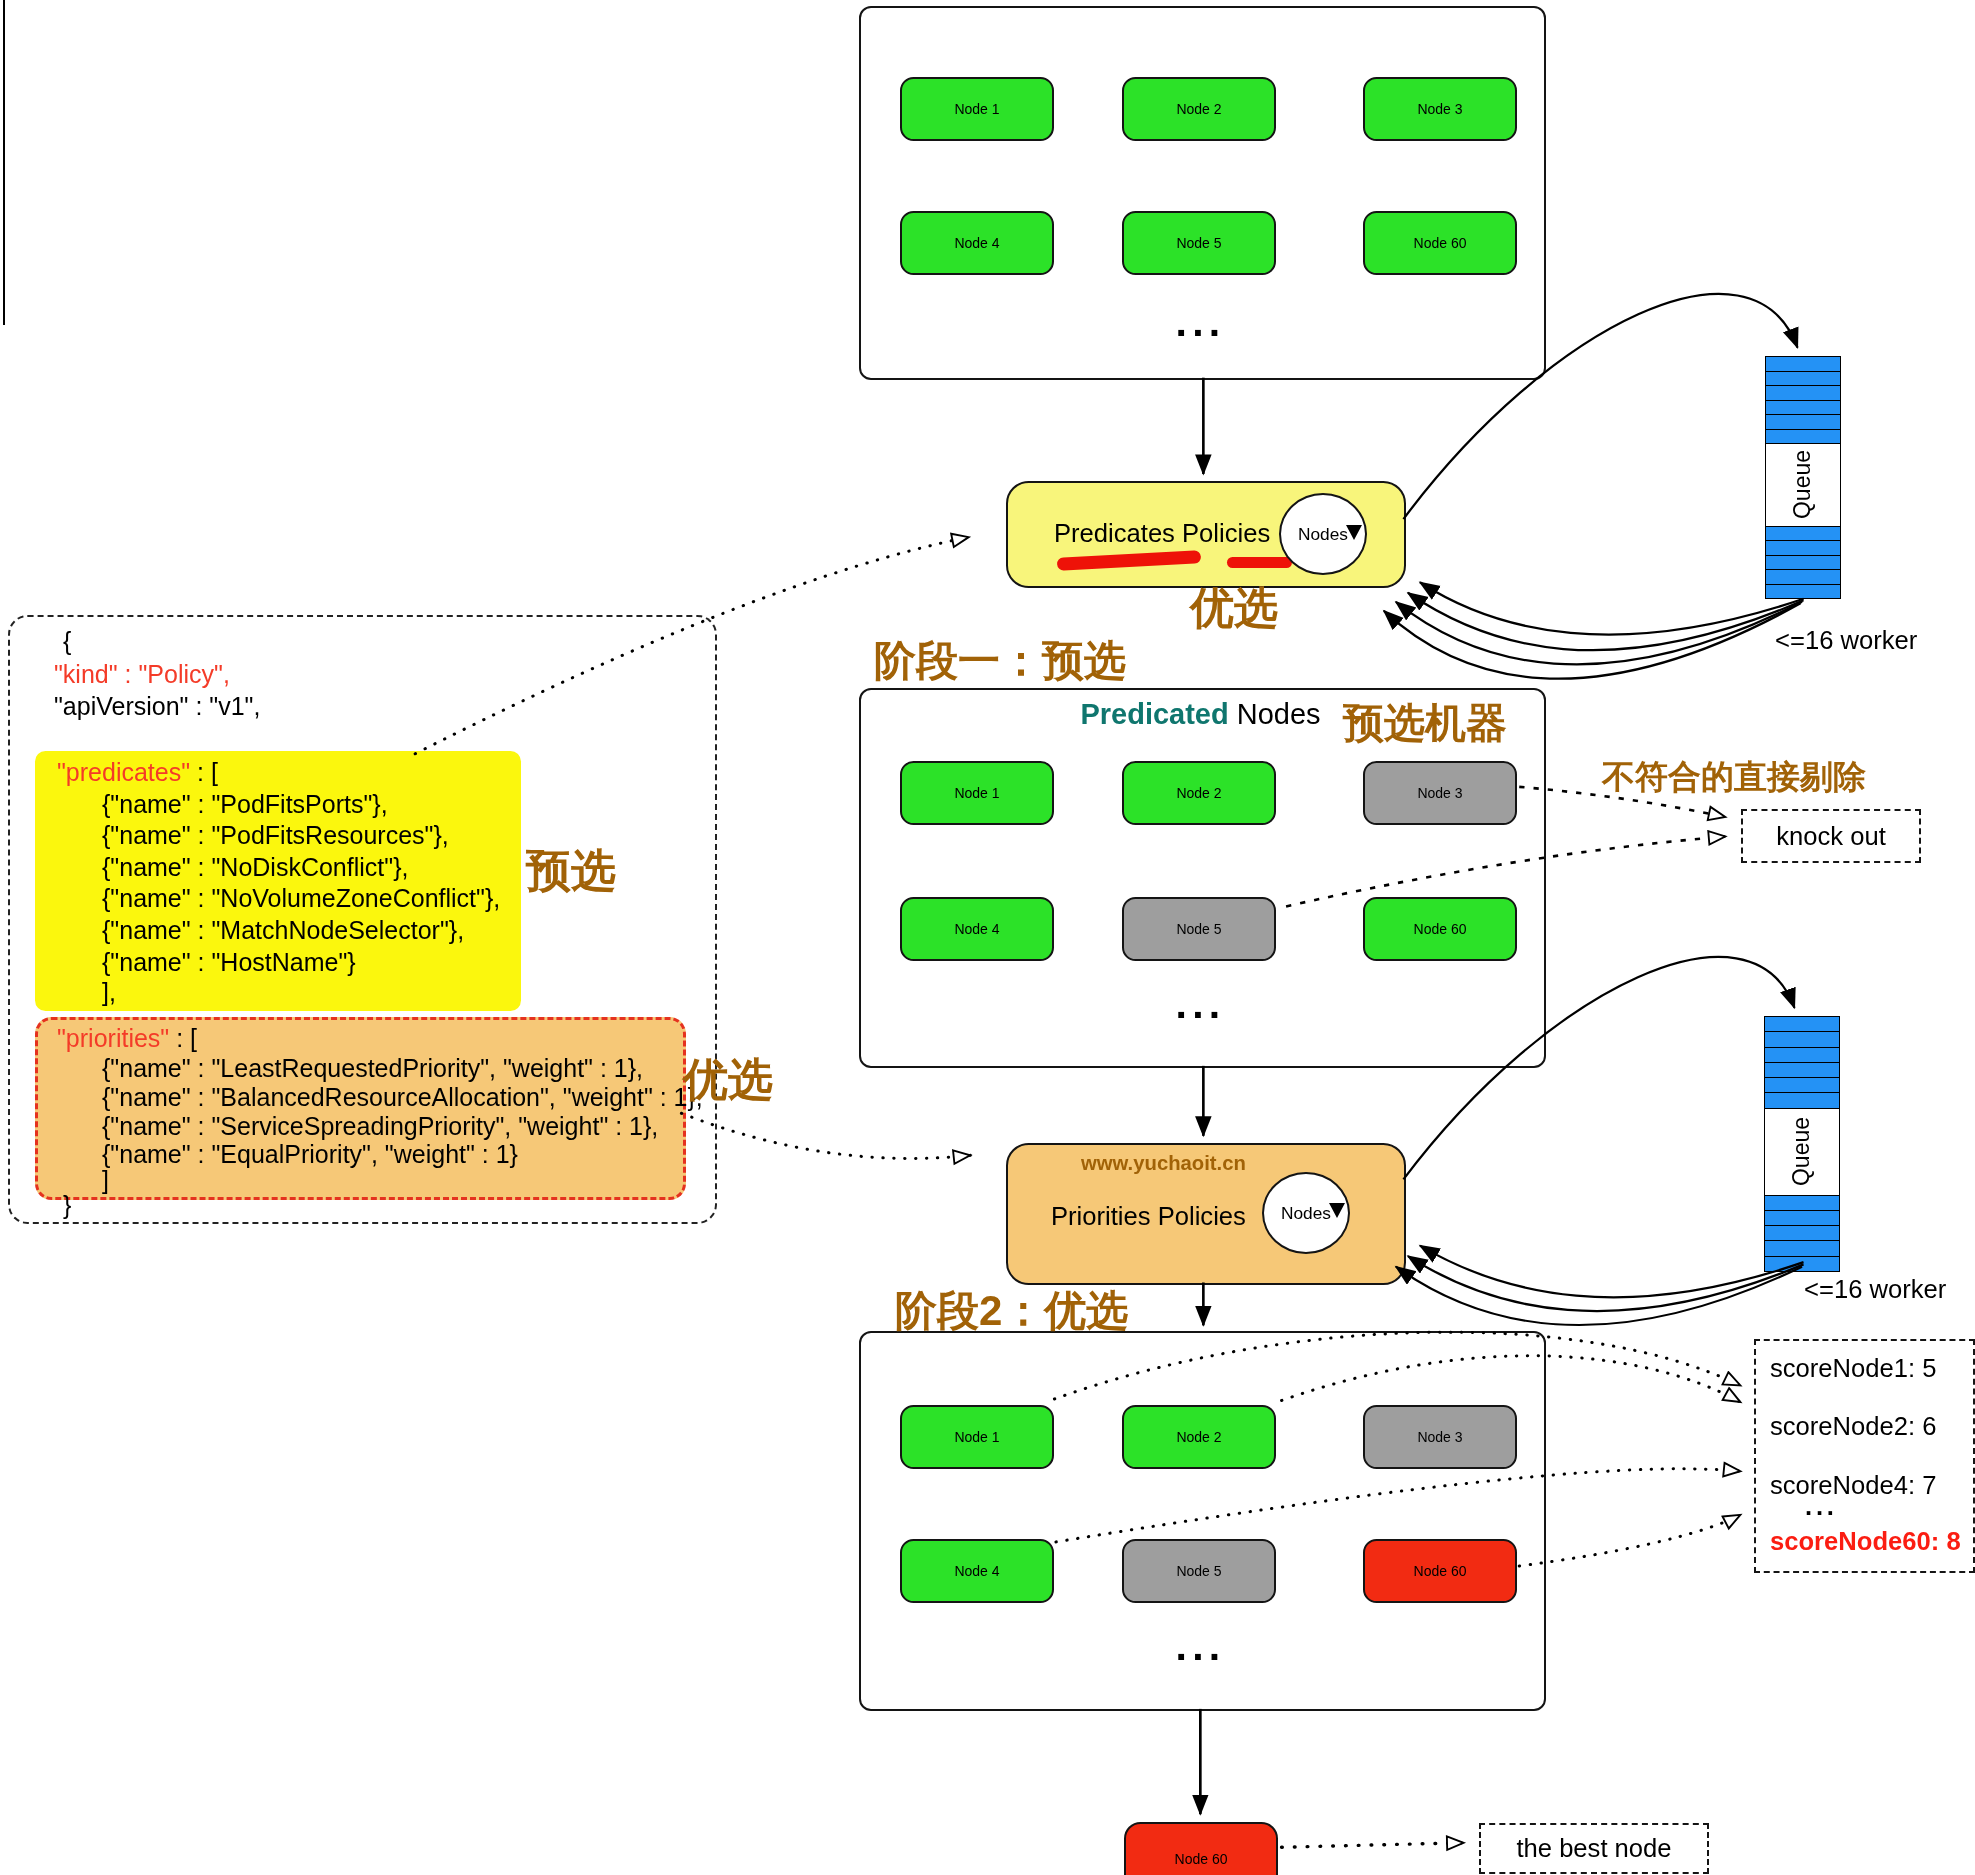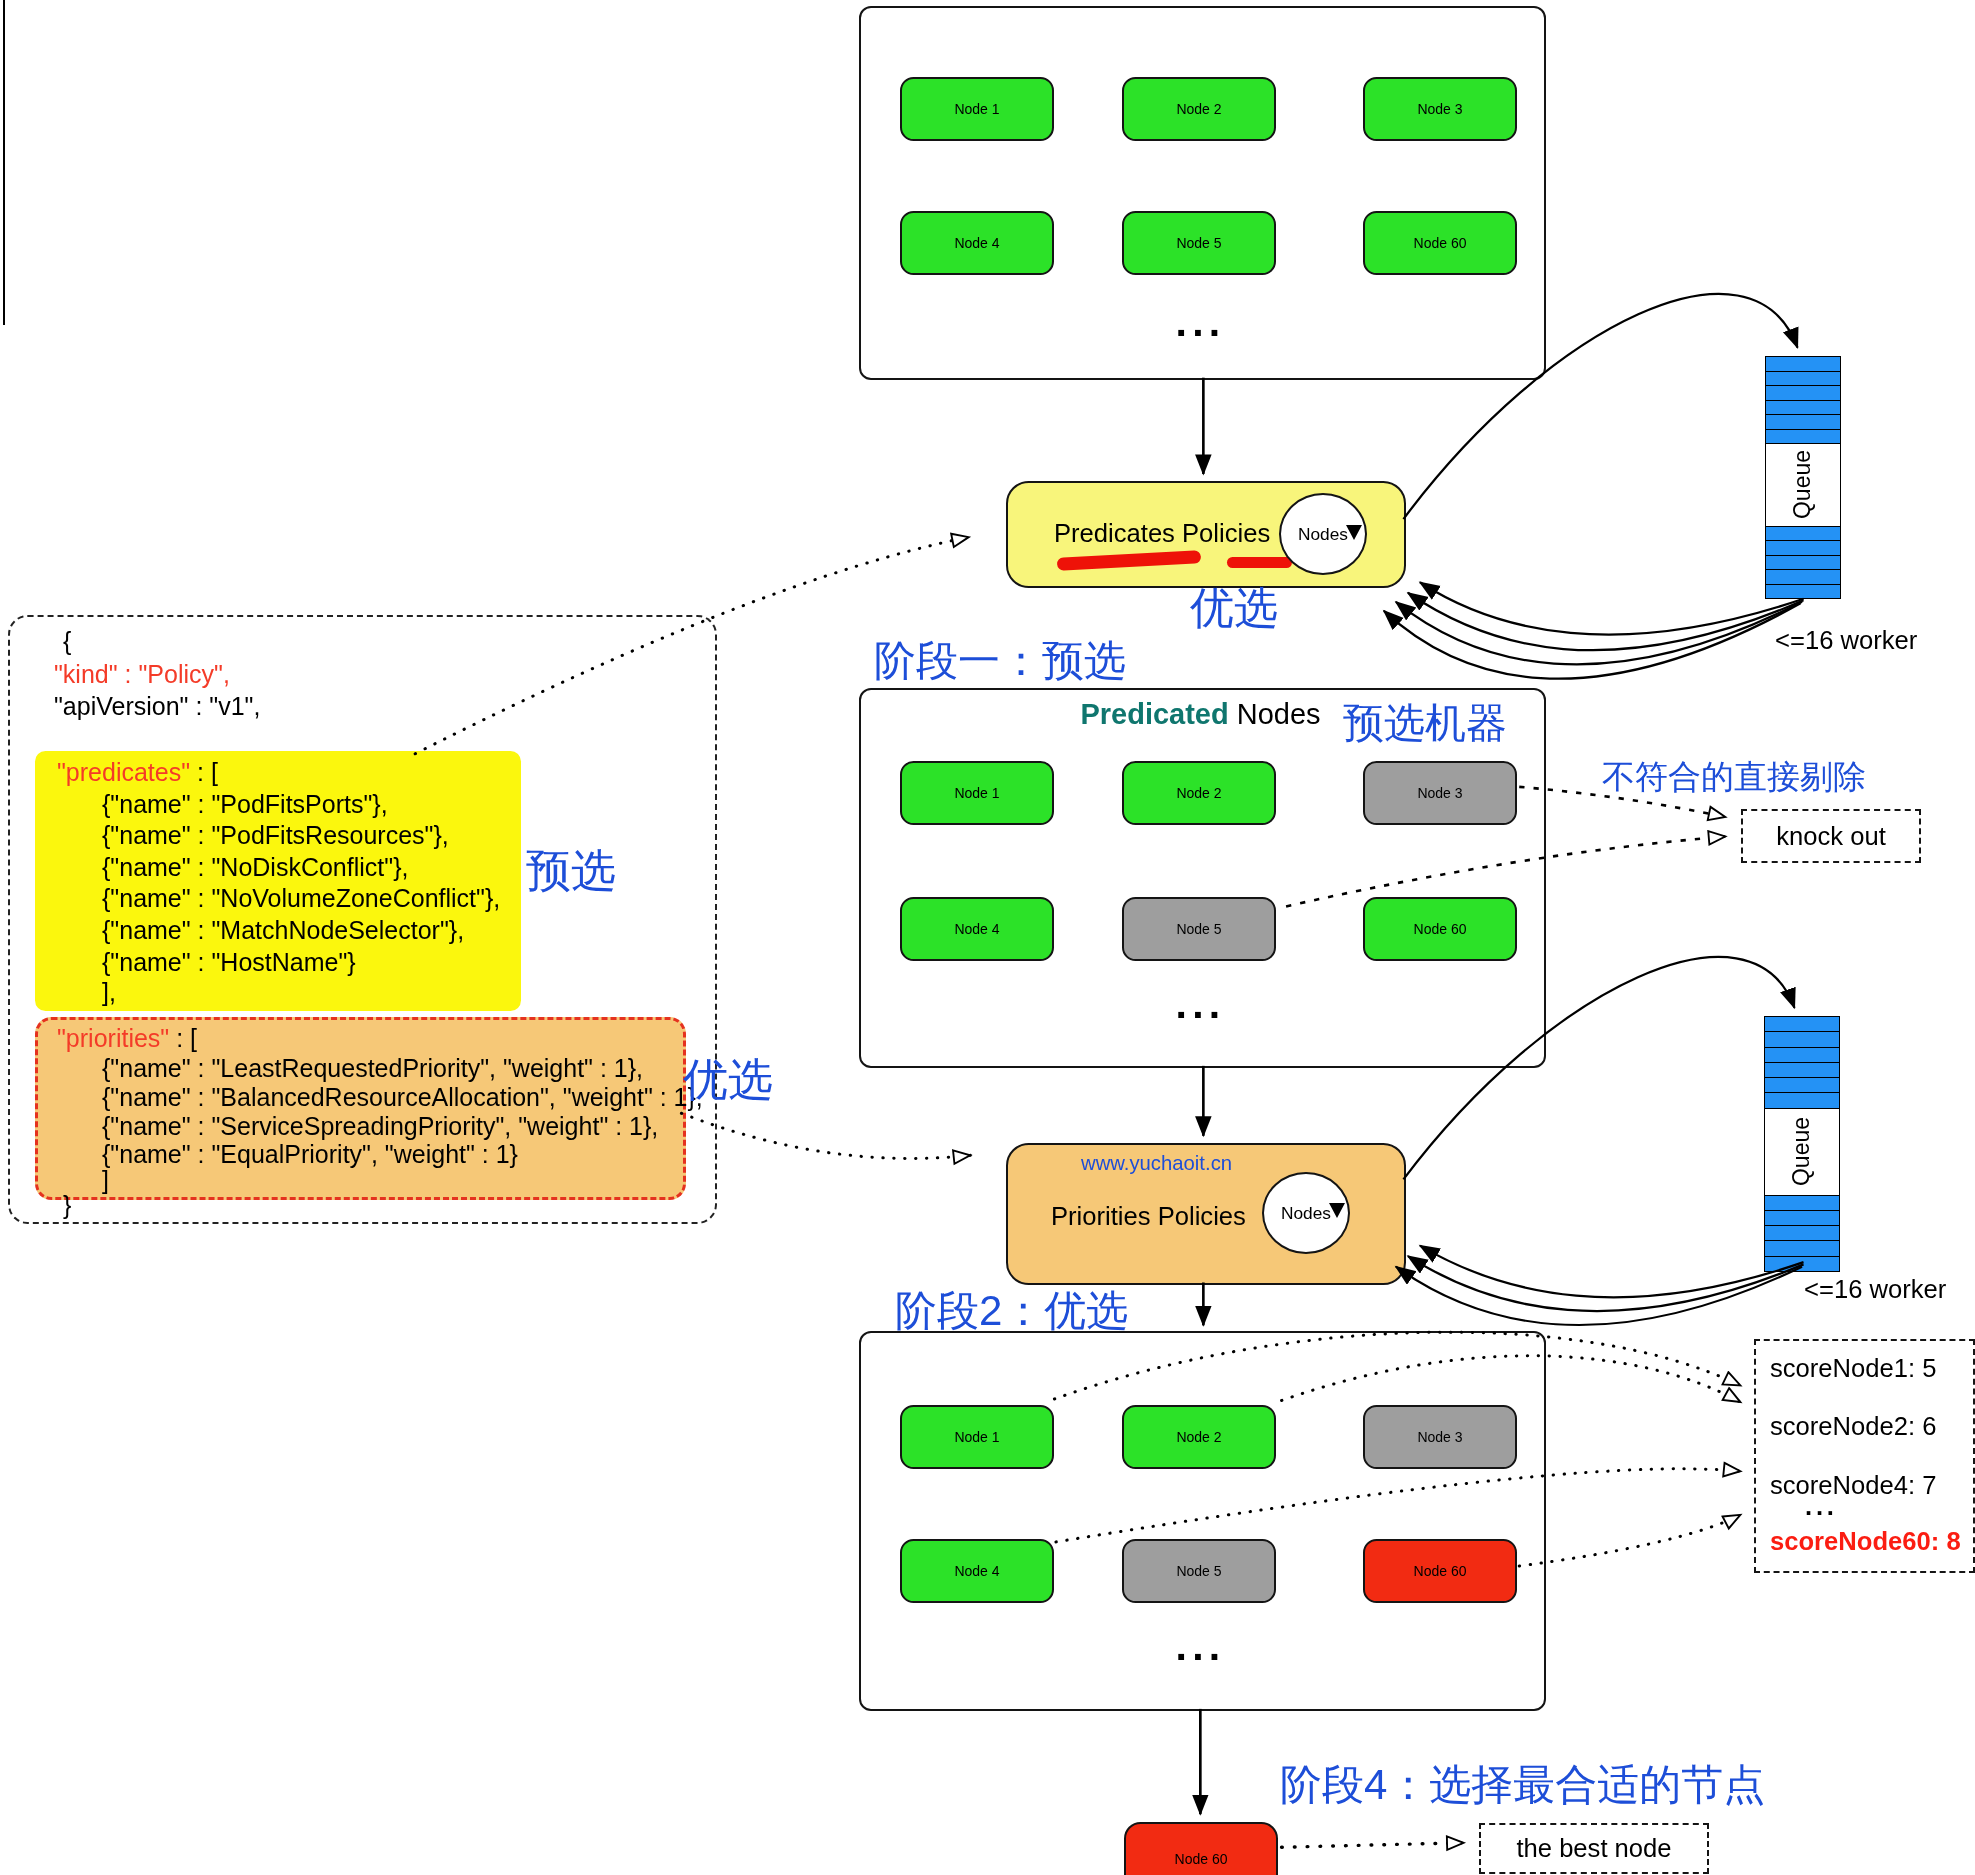--- a/index.html
+++ b/index.html
@@ -5,21 +5,21 @@
   html,body{margin:0;padding:0;background:#fff;}
   #stage{position:relative;width:1975px;height:1876px;background:#fff;overflow:hidden;
          font-family:"Liberation Sans", sans-serif;color:#000;}
   #arrows{position:absolute;left:0;top:0;width:1975px;height:1876px;z-index:6;pointer-events:none;}
   .bigbox{position:absolute;background:#fff;border:2.3px solid #141414;border-radius:12px;z-index:1;}
   .boxtitle{position:absolute;font-size:29px;text-align:center;z-index:3;white-space:nowrap;}
   .boxtitle .accent{color:#0f766e;font-weight:bold;}
   .node{position:absolute;width:150px;height:60px;border:2.3px solid #141414;border-radius:13.5px;
         display:flex;align-items:center;justify-content:center;font-size:14px;z-index:3;}
   .dots{position:absolute;font-size:41px;font-weight:bold;letter-spacing:5.3px;z-index:3;}
-  .ann{position:absolute;color:#1d4ed8;z-index:7;white-space:nowrap;}
+  .ann{position:absolute;color:#a16207;z-index:7;white-space:nowrap;font-weight:bold;}
   .policybox{position:absolute;left:7.5px;top:615px;width:705px;height:605px;border:2.3px dashed #222;
              border-radius:19.6px;background:#fff;z-index:1;}
   .code{position:absolute;font-size:25px;white-space:pre;z-index:4;}
   .codered{color:#f43b28;}
   .hl-yellow{position:absolute;left:35px;top:751px;width:486px;height:260px;background:#fbf70d;
              border-radius:10.5px;z-index:2;}
   .hl-orange{position:absolute;left:35px;top:1017px;width:645px;height:177px;background:#f6c877;
              border:3px dashed #e5321f;border-radius:16.5px;z-index:2;}
   .policy-pill{position:absolute;border:2.3px solid #141414;border-radius:22.6px;z-index:2;}
   .pill-label{position:absolute;font-size:25.6px;z-index:4;white-space:nowrap;}
@@ -204,21 +204,20 @@
   <div class="code" style="left:102px;top:1166px;">]</div>
   <div class="code" style="left:63px;top:1191px;">}</div>
 
   <div class="ann" style="left:1190px;top:579px;font-size:44px;">优选</div>
   <div class="ann" style="left:874px;top:633px;font-size:42px;">阶段一：预选</div>
   <div class="ann" style="left:1343px;top:696px;font-size:41px;">预选机器</div>
   <div class="ann" style="left:1602px;top:755px;font-size:33px;">不符合的直接剔除</div>
   <div class="ann" style="left:526px;top:841px;font-size:45px;">预选</div>
   <div class="ann" style="left:683px;top:1050px;font-size:45px;">优选</div>
   <div class="ann" style="left:895px;top:1283px;font-size:42px;">阶段2：优选</div>
-  <div class="ann" style="left:1280px;top:1757px;font-size:42px;">阶段4：选择最合适的节点</div>
 
   <svg id="arrows" viewBox="0 0 2626 2494">
     <defs>
       <marker id="mA" markerUnits="userSpaceOnUse" markerWidth="30" markerHeight="24" refX="26" refY="11" orient="auto">
         <path d="M0,0 L28,11 L0,22 Z" fill="#000"></path>
       </marker>
       <marker id="mO" markerUnits="userSpaceOnUse" markerWidth="30" markerHeight="24" refX="24" refY="11" orient="auto">
         <path d="M2,2 L24,11 L2,20 Z" fill="#fff" stroke="#000" stroke-width="2.5"></path>
       </marker>
     </defs>

